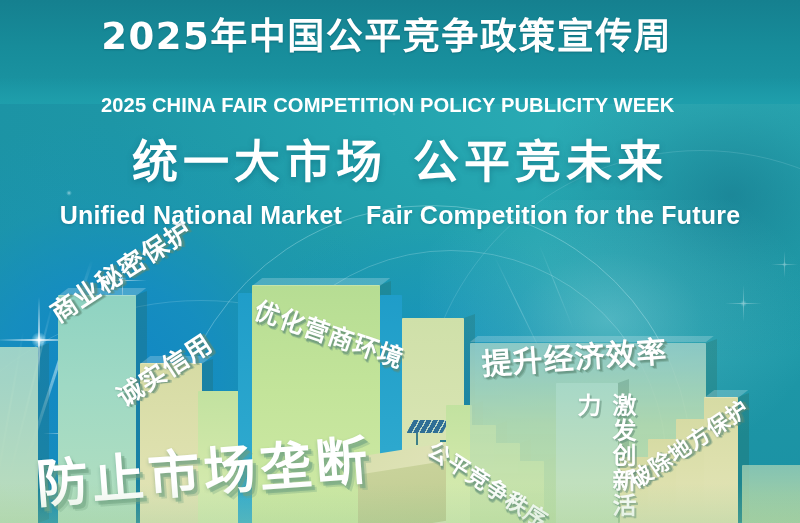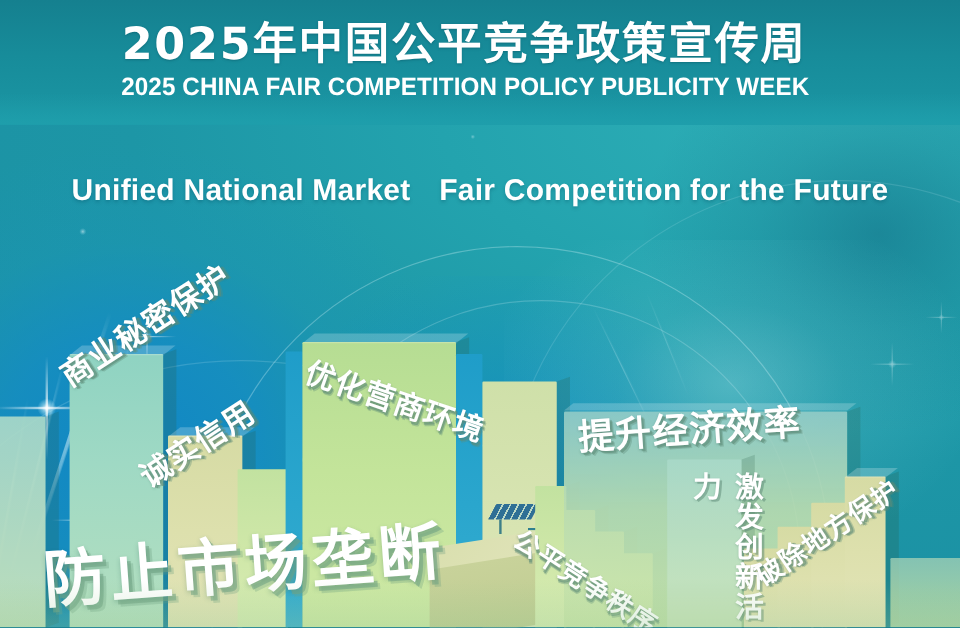--- a/index.html
+++ b/index.html
@@ -116,21 +116,21 @@
     position: absolute;
     left: 0; bottom: 0;
     width: 80px;
     text-align: center;
     color: #ffffff;
     font-size: 13.5px;
     font-weight: 700;
     letter-spacing: 0.4px;
     font-family: "Liberation Sans", sans-serif;
   }
-  .titles { display: flex; flex-direction: column; align-items: flex-start; }
+  .titles { display: flex; flex-direction: column; align-items: flex-start; gap: 32px; }
   .title-cn {
     color: #ffffff;
     font-size: 37px;
     line-height: 42px;
     font-weight: 700;
     letter-spacing: 1.5px;
     font-family: "DejaVu Sans", "Liberation Sans", sans-serif;
     white-space: nowrap;
     text-shadow: 0 1px 2px rgba(0,60,75,0.35);
   }
@@ -355,20 +355,23 @@
 
   <div class="header-row">
 
     <div class="titles">
       <div class="title-cn">2025年中国公平竞争政策宣传周</div>
       <div class="title-en">2025 CHINA FAIR COMPETITION POLICY PUBLICITY WEEK</div>
     </div>
   </div>
 
   <div class="slogan">
+    <div class="slogan-cn">
+      <span>统一大市场</span><span class="gap"></span><span>公平竞未来</span>
+    </div>
     <div class="slogan-en">
       <span>Unified National Market</span><span class="gap"></span><span>Fair Competition for the Future</span>
     </div>
   </div>
 
   <div class="city">
 
     <div class="bld g-mint" style="left:-6px; width:44px; height:176px; opacity:.92;">
       <div class="side"></div>
     </div>

